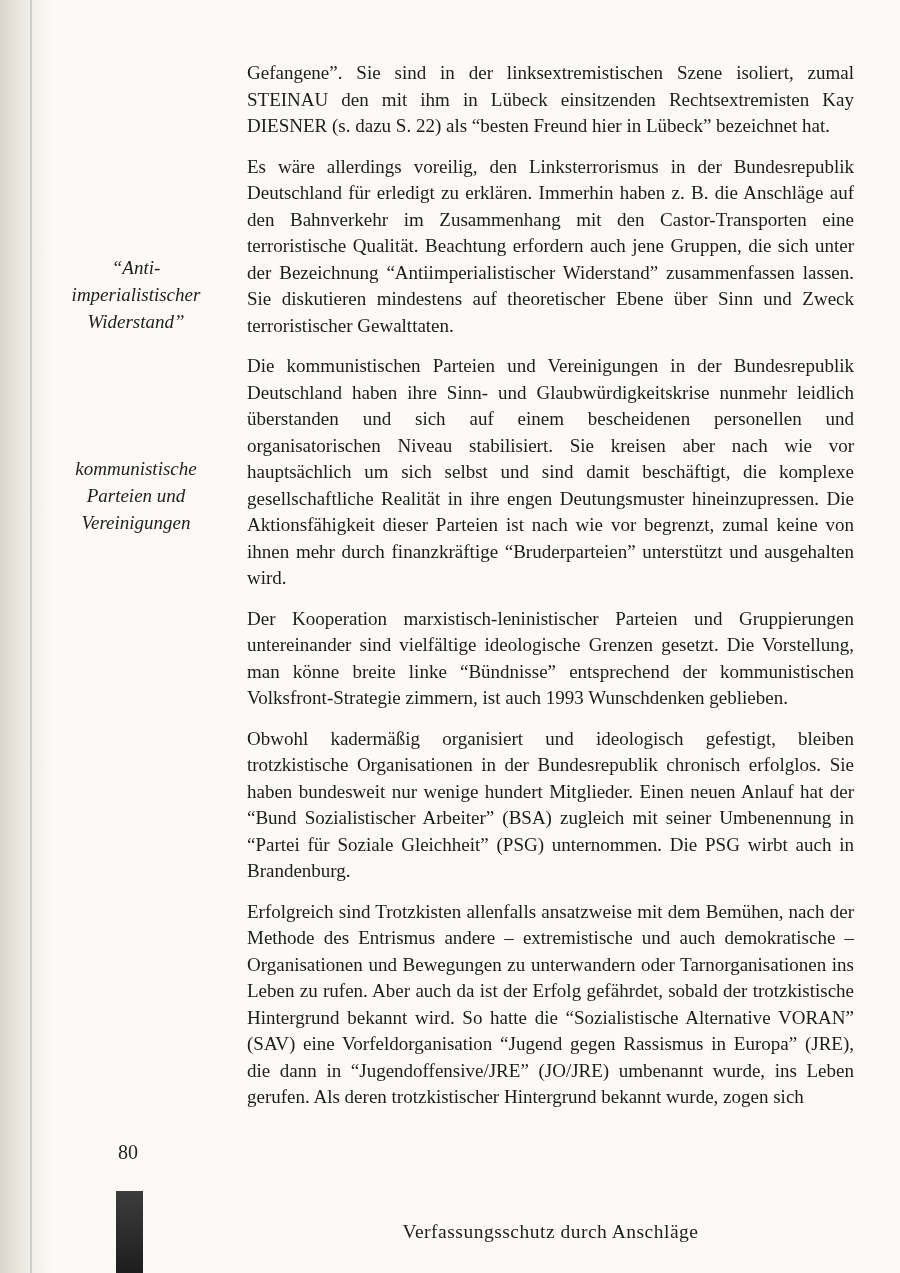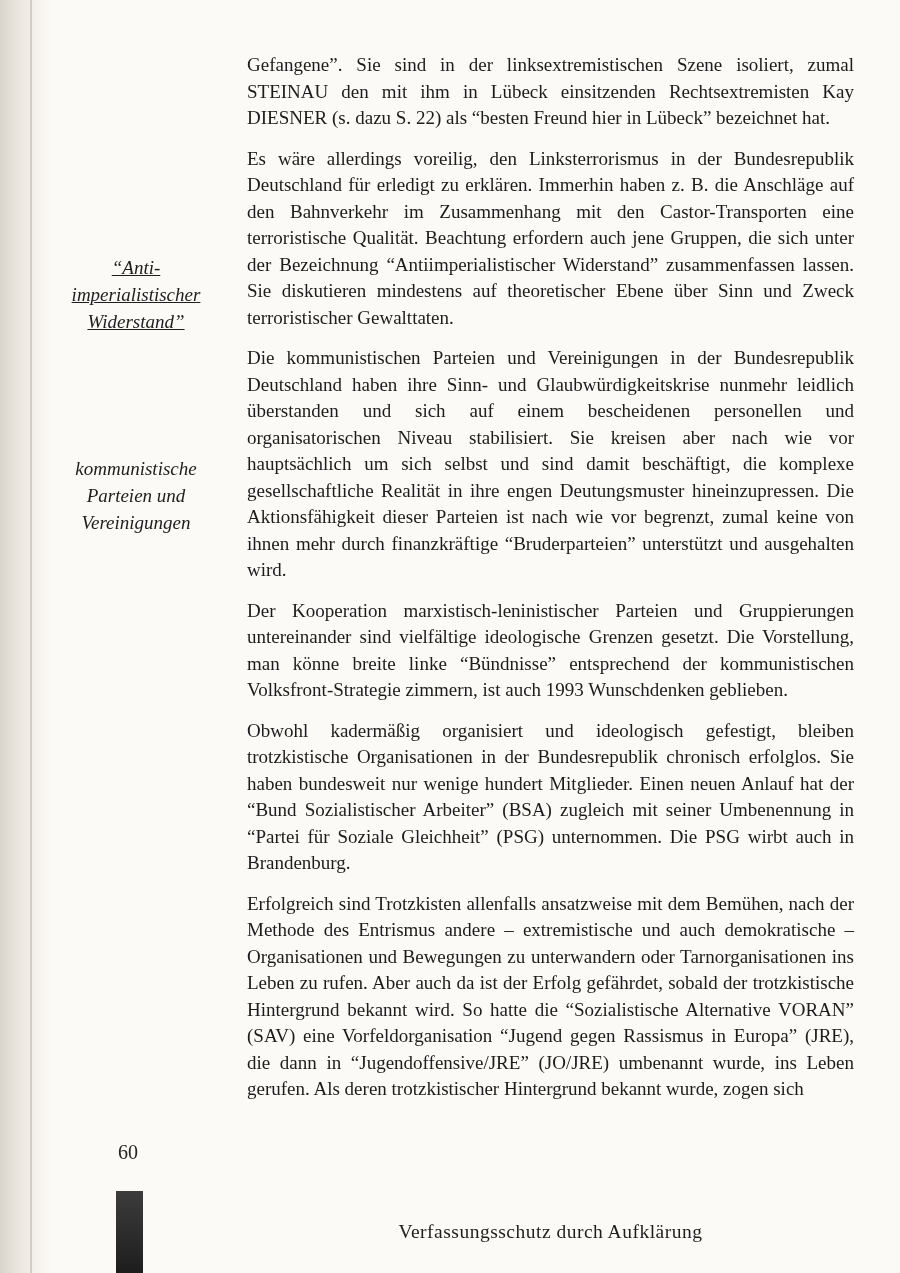--- a/index.html
+++ b/index.html
@@ -33,35 +33,35 @@
     position: absolute;
     left: 38px;
     width: 196px;
     text-align: center;
     font-style: italic;
     font-size: 19px;
     line-height: 27px;
     white-space: pre-line;
     color: #1e1e1e;
   }
-  .note-1 { top: 254px; text-decoration: underline; }
+  .note-1 { top: 254px; }
   .note-2 { top: 455px; }
   .body-text {
     position: absolute;
     left: 247px;
     top: 52px;
     width: 607px;
     font-size: 19px;
     line-height: 26.5px;
     text-align: justify;
     hyphens: auto;
     -webkit-hyphens: auto;
   }
   .body-text p {
-    margin: 0 0 14px 0;
+    margin: 8px 0 14px 0;
   }
   .page-number {
     position: absolute;
     left: 118px;
     top: 1141px;
     font-size: 20px;
     color: #242424;
   }
   .thumb-bar {
     position: absolute;
@@ -101,19 +101,19 @@
 
   <main class="body-text">
     <p>Gefangene”. Sie sind in der linksextremistischen Szene isoliert, zumal STEINAU den mit ihm in Lübeck einsitzenden Rechtsextremisten Kay DIESNER (s. dazu S. 22) als “besten Freund hier in Lübeck” bezeichnet hat.</p>
     <p>Es wäre allerdings voreilig, den Linksterrorismus in der Bundesrepublik Deutschland für erledigt zu erklären. Immerhin haben z. B. die Anschläge auf den Bahnverkehr im Zusammenhang mit den Castor-Transporten eine terroristische Qualität. Beachtung erfordern auch jene Gruppen, die sich unter der Bezeichnung “Antiimperialistischer Widerstand” zusammenfassen lassen. Sie diskutieren mindestens auf theoretischer Ebene über Sinn und Zweck terroristischer Gewalttaten.</p>
     <p>Die kommunistischen Parteien und Vereinigungen in der Bundesrepublik Deutschland haben ihre Sinn- und Glaubwürdigkeitskrise nunmehr leidlich überstanden und sich auf einem bescheidenen personellen und organisatorischen Niveau stabilisiert. Sie kreisen aber nach wie vor hauptsächlich um sich selbst und sind damit beschäftigt, die komplexe gesellschaftliche Realität in ihre engen Deutungsmuster hineinzupressen. Die Aktionsfähigkeit dieser Parteien ist nach wie vor begrenzt, zumal keine von ihnen mehr durch finanzkräftige “Bruderparteien” unterstützt und ausgehalten wird.</p>
     <p>Der Kooperation marxistisch-leninistischer Parteien und Gruppierungen untereinander sind vielfältige ideologische Grenzen gesetzt. Die Vorstellung, man könne breite linke “Bündnisse” entsprechend der kommunistischen Volksfront-Strategie zimmern, ist auch 1993 Wunschdenken geblieben.</p>
     <p>Obwohl kadermäßig organisiert und ideologisch gefestigt, bleiben trotzkistische Organisationen in der Bundesrepublik chronisch erfolglos. Sie haben bundesweit nur wenige hundert Mitglieder. Einen neuen Anlauf hat der “Bund Sozialistischer Arbeiter” (BSA) zugleich mit seiner Umbenennung in “Partei für Soziale Gleichheit” (PSG) unternommen. Die PSG wirbt auch in Brandenburg.</p>
     <p>Erfolgreich sind Trotzkisten allenfalls ansatzweise mit dem Bemühen, nach der Methode des Entrismus andere – extremistische und auch demokratische – Organisationen und Bewegungen zu unterwandern oder Tarnorganisationen ins Leben zu rufen. Aber auch da ist der Erfolg gefährdet, sobald der trotzkistische Hintergrund bekannt wird. So hatte die “Sozialistische Alternative VORAN” (SAV) eine Vorfeldorganisation “Jugend gegen Rassismus in Europa” (JRE), die dann in “Jugendoffensive/JRE” (JO/JRE) umbenannt wurde, ins Leben gerufen. Als deren trotzkistischer Hintergrund bekannt wurde, zogen sich</p>
   </main>
 
-  <div class="page-number">60</div>
+  <div class="page-number">80</div>
 
   <div class="thumb-bar"></div>
 
-  <div class="footer">Verfassungsschutz durch Aufklärung</div>
+  <div class="footer">Verfassungsschutz durch Anschläge</div>
 
 </div>
 
 </body></html>

